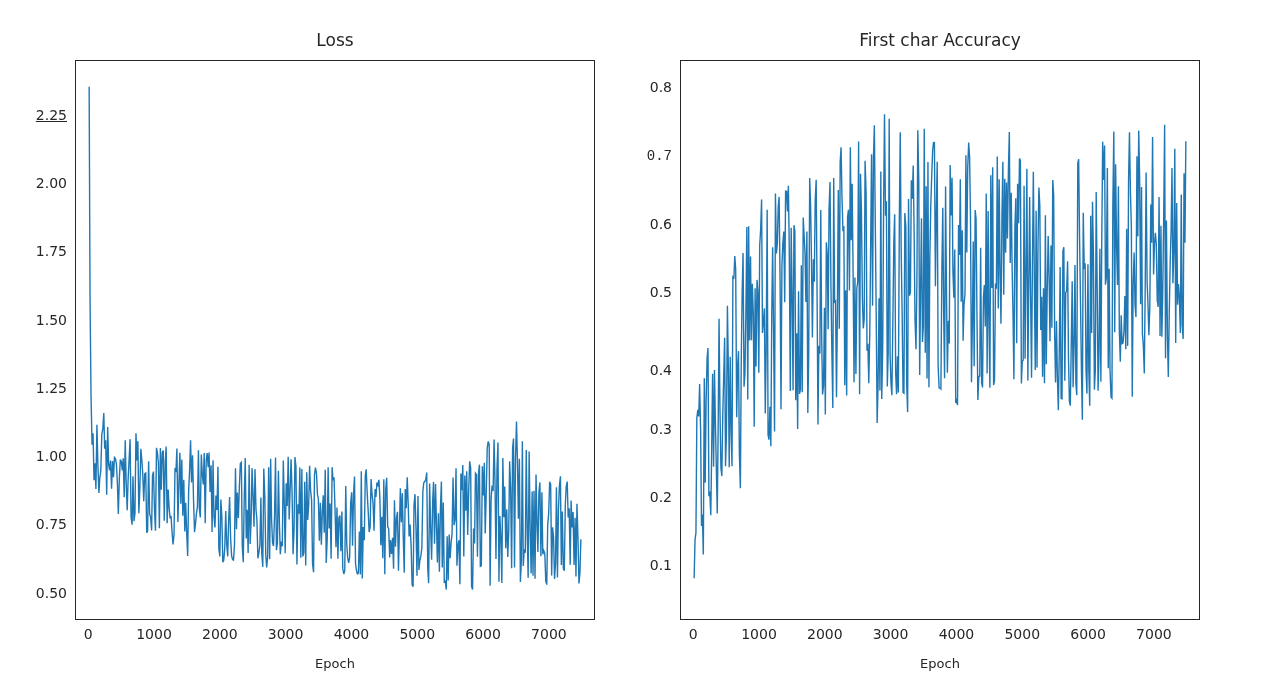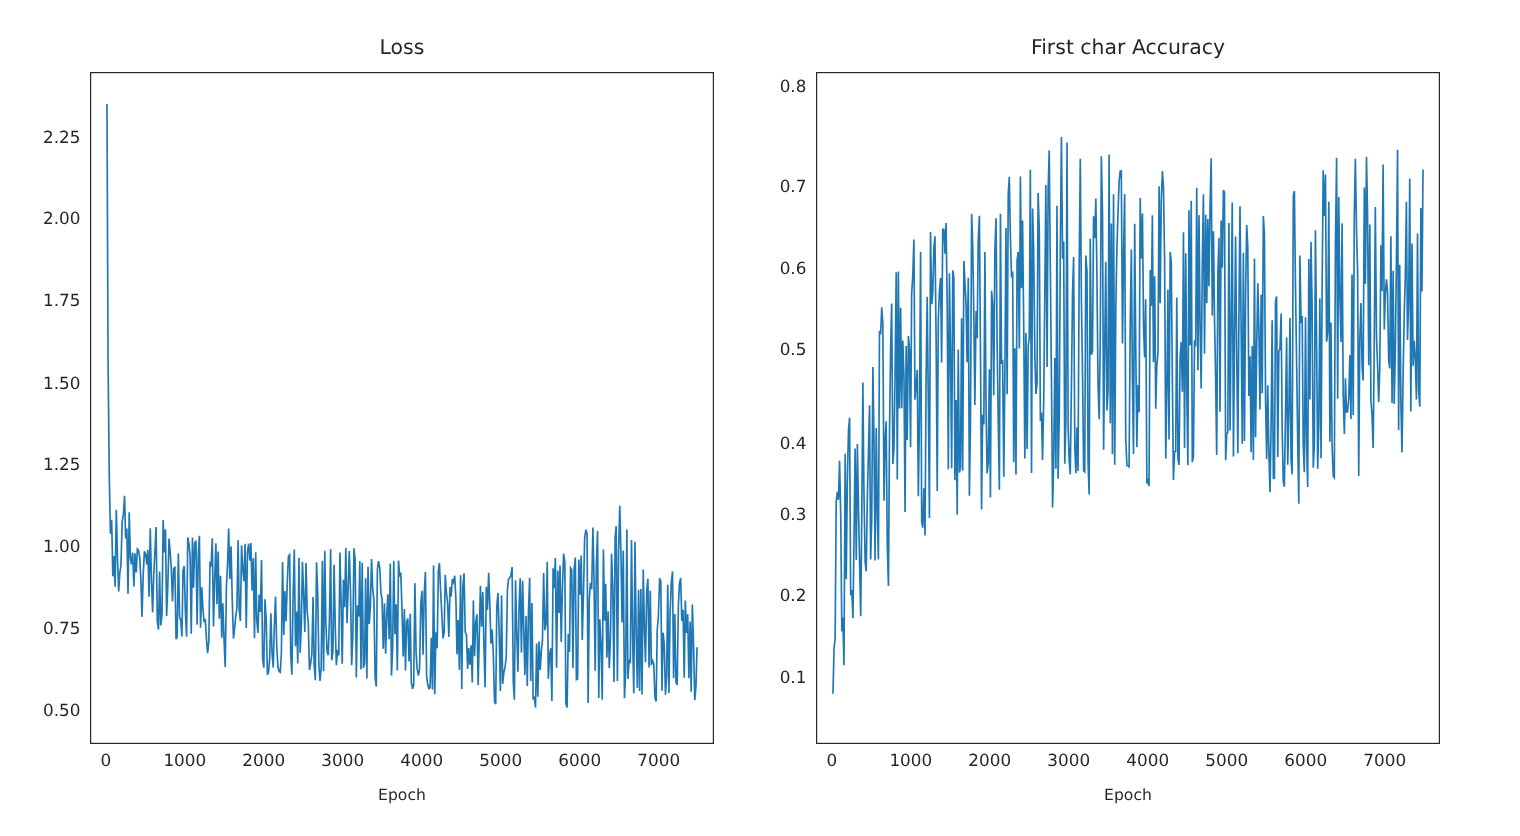--- a/index.html
+++ b/index.html
@@ -100,21 +100,21 @@
         <div class="tickmark y" style="top: 54.6341px;"></div>
       </div>
     <div class="xlabel" id="xl0" style="top: 596px; left: 0px; width: 520px;">Epoch</div>
   <div class="ytick" style="top: 532.683px;">0.50</div>
       <div class="ytick" style="top: 464.39px; text-align: center;">0.75</div>
       <div class="ytick" style="top: 396.098px; margin-left: 17px;">1.00</div>
       <div class="ytick" style="top: 327.805px;">1.25</div>
       <div class="ytick" style="top: 259.512px; margin-left: 28px;">1.50</div>
       <div class="ytick" style="top: 191.22px;">1.75</div>
       <div class="ytick" style="top: 122.927px;">2.00</div>
-      <div class="ytick" style="top: 54.6341px;">2.25</div>
+      <div class="ytick" style="top: 54.6341px; text-decoration: underline;">2.25</div>
       <div class="xtick" style="left: 13.1646px; top: 560px;">0</div>
       <div class="xtick" style="left: 78.9873px; top: 560px;">1000</div>
       <div class="xtick" style="left: 144.81px; top: 560px;">2000</div>
       <div class="xtick" style="left: 210.633px; top: 560px;">3000</div>
       <div class="xtick" style="left: 276.456px; top: 560px;">4000</div>
       <div class="xtick" style="left: 342.278px; top: 560px;">5000</div>
       <div class="xtick" style="left: 408.101px; top: 560px;">6000</div>
       <div class="xtick" style="left: 473.924px; top: 560px;">7000</div>
     </div>
 
@@ -133,22 +133,22 @@
         <div class="tickmark y" style="top: 95.6098px;"></div>
         <div class="tickmark y" style="top: 27.3171px;"></div>
       </div>
     <div class="xlabel" id="xl1" style="top: 596px; left: 0px; width: 520px;">Epoch</div>
   <div class="ytick" style="top: 505.366px;">0.1</div>
       <div class="ytick" style="top: 437.073px;">0.2</div>
       <div class="ytick" style="top: 368.78px;">0.3</div>
       <div class="ytick" style="top: 310px;">0.4</div>
       <div class="ytick" style="top: 232.195px;">0.5</div>
       <div class="ytick" style="top: 163.902px;">0.6</div>
-      <div class="ytick" style="top: 95.6098px;">0.7</div>
-      <div class="ytick" style="top: 13px;">0.8</div>
+      <div class="ytick" style="top: 95.6098px; font-family: Liberation Mono, monospace;">0.7</div>
+      <div class="ytick" style="top: 27px;">0.8</div>
       <div class="xtick" style="left: 13.1646px; top: 560px;">0</div>
       <div class="xtick" style="left: 78.9873px; top: 560px;">1000</div>
       <div class="xtick" style="left: 144.81px; top: 560px;">2000</div>
       <div class="xtick" style="left: 210.633px; top: 560px;">3000</div>
       <div class="xtick" style="left: 276.456px; top: 560px;">4000</div>
       <div class="xtick" style="left: 342.278px; top: 560px;">5000</div>
       <div class="xtick" style="left: 408.101px; top: 560px;">6000</div>
       <div class="xtick" style="left: 473.924px; top: 560px;">7000</div>
     </div>
 

